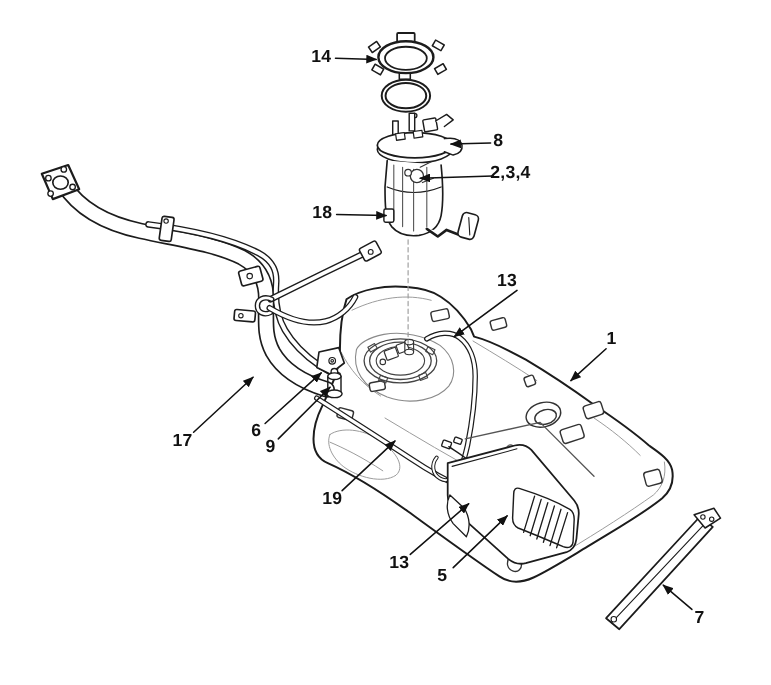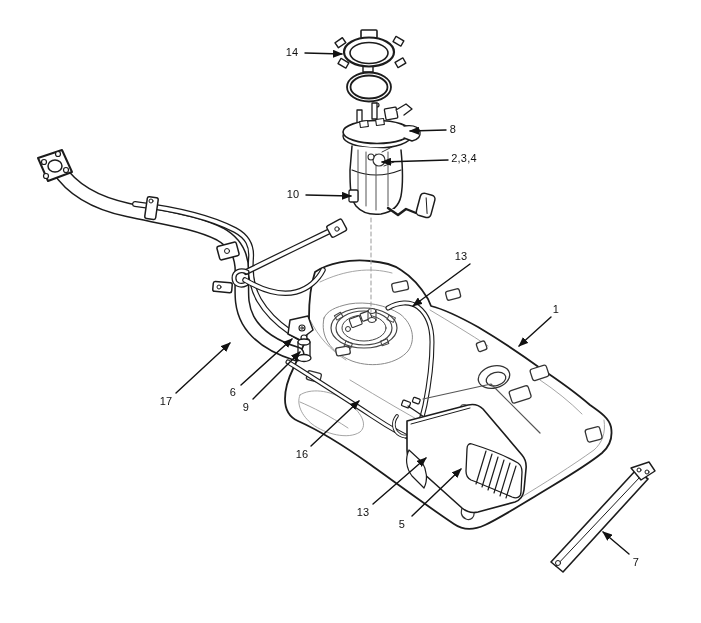--- a/index.html
+++ b/index.html
@@ -8,25 +8,26 @@
     background:#ffffff;
     font-family:"Liberation Sans", sans-serif;
     position:relative;
     overflow:hidden;
   }
   .stage{position:absolute;left:0;top:0;width:701px;height:623px;}
   svg{position:absolute;left:0;top:0;}
   .callout{
     position:absolute;
     transform:translate(-50%,-50%);
-    font-size:11px;
+    font-size:16px;
     color:#111;
     letter-spacing:0.2px;
     white-space:nowrap;
     user-select:none;
+    font-weight:bold;
   }
   
   .c14 {left:292px; top:52px;}
   .c8  {left:453px; top:129px;}
   .c234{left:464px; top:158px;}
   .c10 {left:293px; top:194px;}
   .c13t{left:461px; top:256px;}
   .c1  {left:556px; top:309px;}
   .c11 {left:166px; top:401px;}
   .c6  {left:233px; top:392px;}
@@ -274,23 +275,23 @@
     <path d="M311,446 L359,401" marker-end="url(#ah)"></path>
     <path d="M373,504 L426,458" marker-end="url(#ah)"></path>
     <path d="M412,516 L461,469" marker-end="url(#ah)"></path>
     <path d="M629,554 L603,532" marker-end="url(#ah)"></path>
   </g>
 </svg>
 
   <div class="callout c14">14</div>
   <div class="callout c8">8</div>
   <div class="callout c234">2,3,4</div>
-  <div class="callout c10">10</div>
+  <div class="callout c10">18</div>
   <div class="callout c13t">13</div>
   <div class="callout c1">1</div>
   <div class="callout c11">17</div>
   <div class="callout c6">6</div>
   <div class="callout c9">9</div>
-  <div class="callout c12">16</div>
+  <div class="callout c12">19</div>
   <div class="callout c13b">13</div>
   <div class="callout c5">5</div>
   <div class="callout c7">7</div>
 </div>
 
 </body></html>

